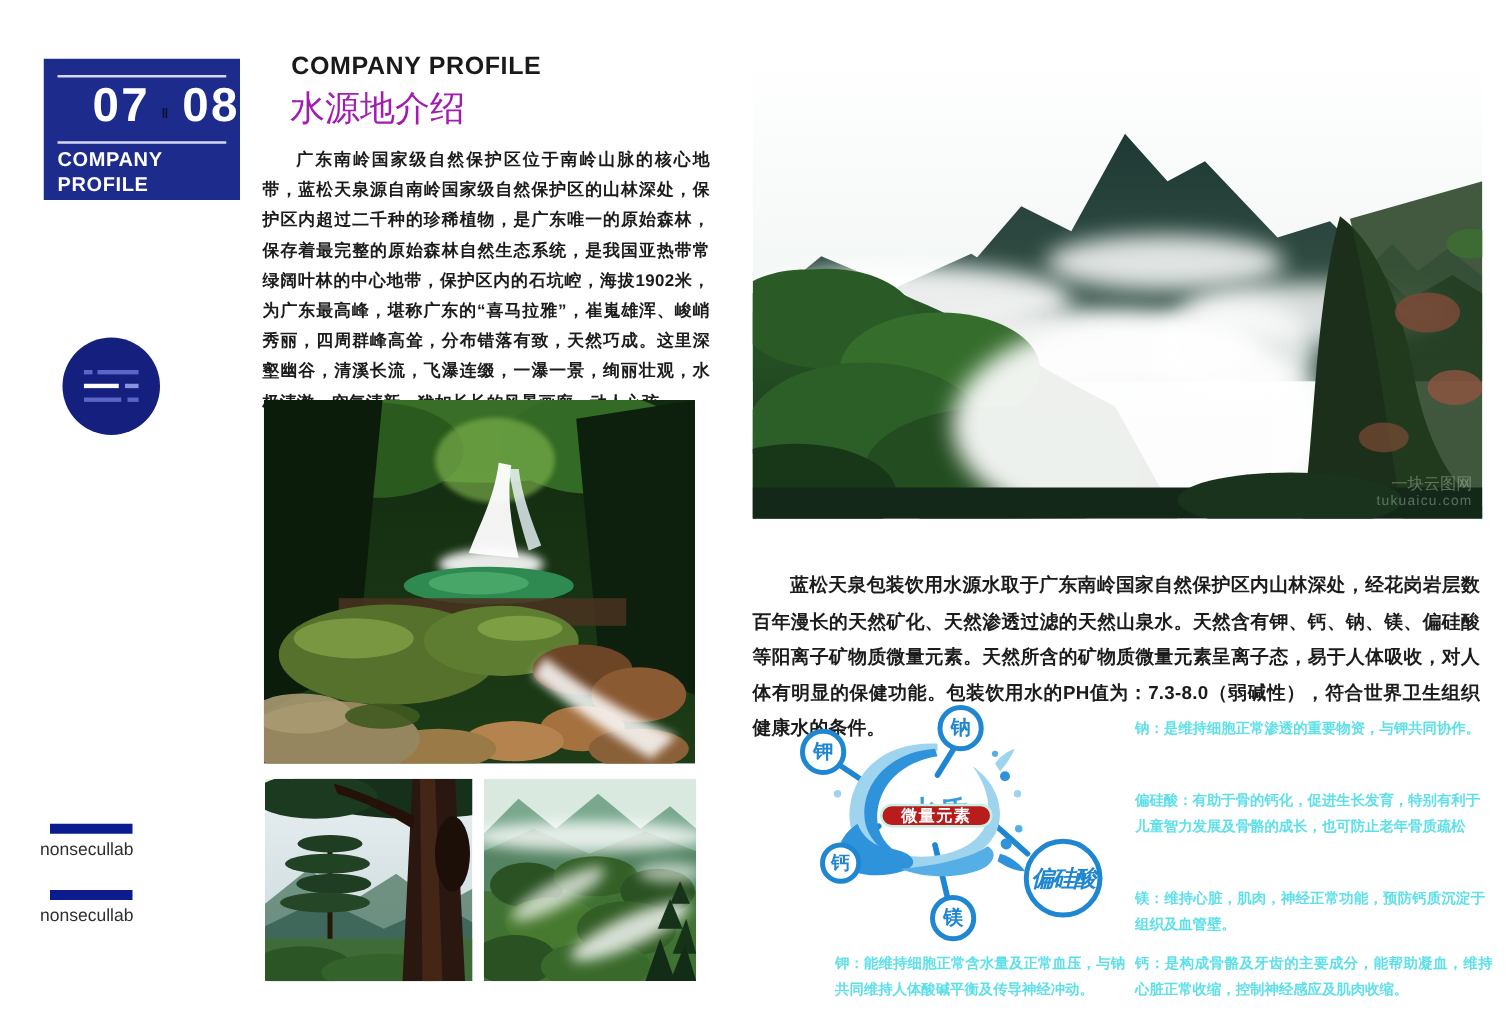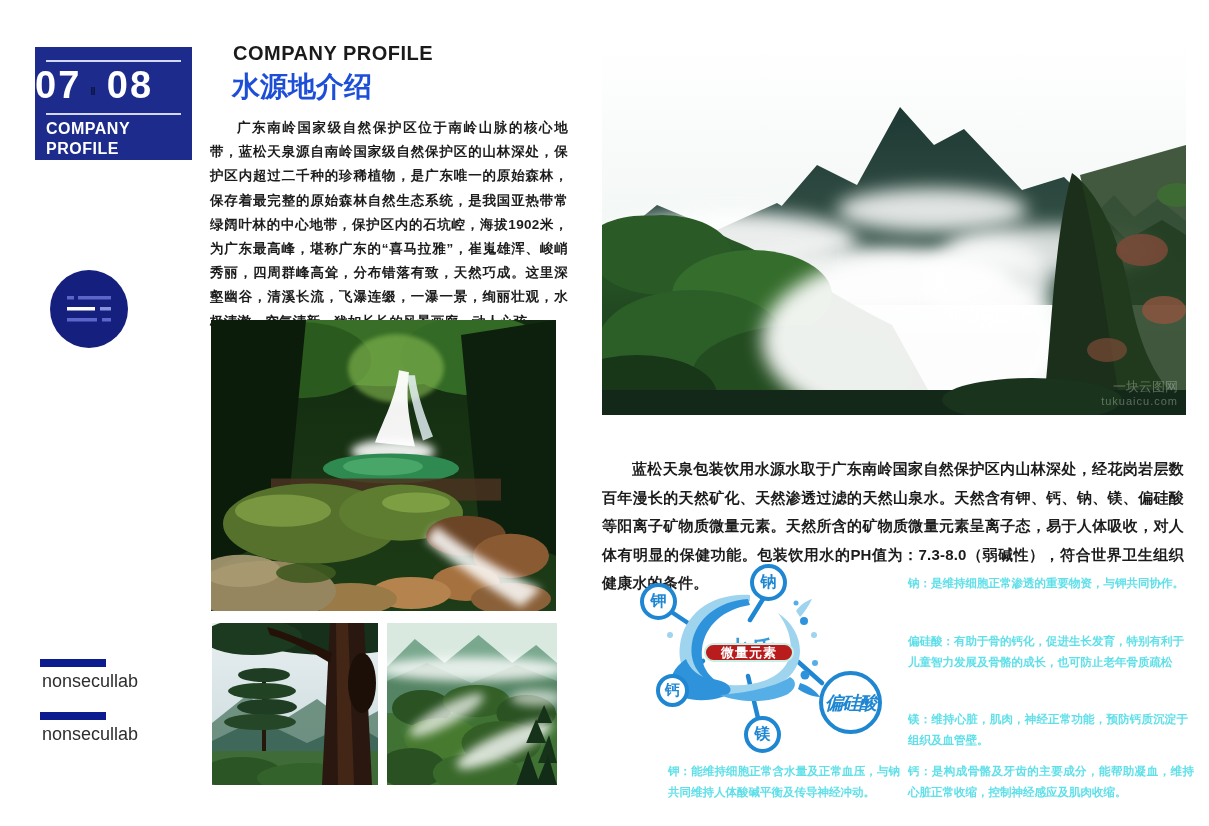--- a/index.html
+++ b/index.html
@@ -6,37 +6,37 @@
   html,body { background:#ffffff; }
   body { font-family:"Liberation Sans", sans-serif; }
   .page { position:relative; width:1209px; height:826px; background:#ffffff; overflow:hidden; }
 
   
   .badge-box { position:absolute; left:35px; top:47px; width:157px; height:113px;
                background:#1c2b8c; color:#fff; }
   .badge-rule { position:absolute; left:11px; right:11px; height:2px; background:#e8ecff; opacity:.9; }
   .rule-top { top:13px; }
   .rule-mid { top:66px; }
-  .badge-nums { position:absolute; left:0; right:0; top:17px; text-align:left;
+  .badge-nums { position:absolute; left:0; right:0; top:17px; text-align:right;
                 font-size:38px; font-weight:bold; letter-spacing:2px; }
   .badge-nums .num { display:inline-block; }
   .badge-nums .sep { display:inline-block; font-size:11px; color:#0a1030; vertical-align:baseline;
                      margin:0 9px; position:relative; top:-3px; font-weight:bold; }
   .badge-label { position:absolute; left:11px; top:72px; width:120px;
                  font-size:16px; font-weight:bold; line-height:20px; letter-spacing:.5px; }
 
   
   .list-circle { position:absolute; left:50px; top:270px; width:78px; height:78px;
                  border-radius:50%; background:#151f7d; }
   .list-circle svg { position:absolute; left:17px; top:24px; }
 
   
   .heading-en { position:absolute; left:233px; top:42px; font-size:20px; font-weight:bold;
                 color:#1a1a1a; letter-spacing:.5px; }
-  .heading-zh { position:absolute; left:232px; top:68px; font-size:28px; font-weight:bold; color:#1d4ed8; }
+  .heading-zh { position:absolute; left:232px; top:68px; font-size:28px; font-weight:normal; color:#a21caf; }
   .intro { position:absolute; left:210px; top:116px; width:358px; font-size:13.5px;
            line-height:24.2px; color:#1c1c1c; text-align:justify; text-indent:2em;
            font-weight:bold; letter-spacing:.3px; }
 
   
   .photo { position:absolute; overflow:hidden; }
   .photo svg { display:block; width:100%; height:100%; }
   .photo-waterfall { left:211px; top:320px; width:345px; height:291px; }
   .photo-pine     { left:212px; top:623px; width:166px; height:162px; }
   .photo-valley   { left:387px; top:623px; width:170px; height:162px; }
@@ -71,21 +71,21 @@
           text-align:justify; font-weight:bold; }
   .note-na  { left:908px; top:573px; width:276px; }
   .note-psa { left:908px; top:631px; width:276px; }
   .note-mg  { left:908px; top:709px; width:280px; }
   .note-ca  { left:908px; top:761px; width:286px; }
   .note-k   { left:668px; top:761px; width:232px; }
 
   
   .brand-bar { position:absolute; left:40px; width:66px; height:8px; background:#0c1b8e; }
   .bar-1 { top:659px; } .bar-2 { top:712px; }
-  .brand-label { position:absolute; left:42px; font-size:18px; color:#2e2e2e; }
+  .brand-label { position:absolute; left:32px; font-size:14px; color:#2e2e2e; }
   .label-1 { top:671px; } .label-2 { top:724px; }
 </style>
 </head>
 <body>
 
 <div class="page">
 
   <div class="badge-box">
     <div class="badge-rule rule-top"></div>
     <div class="badge-nums">

